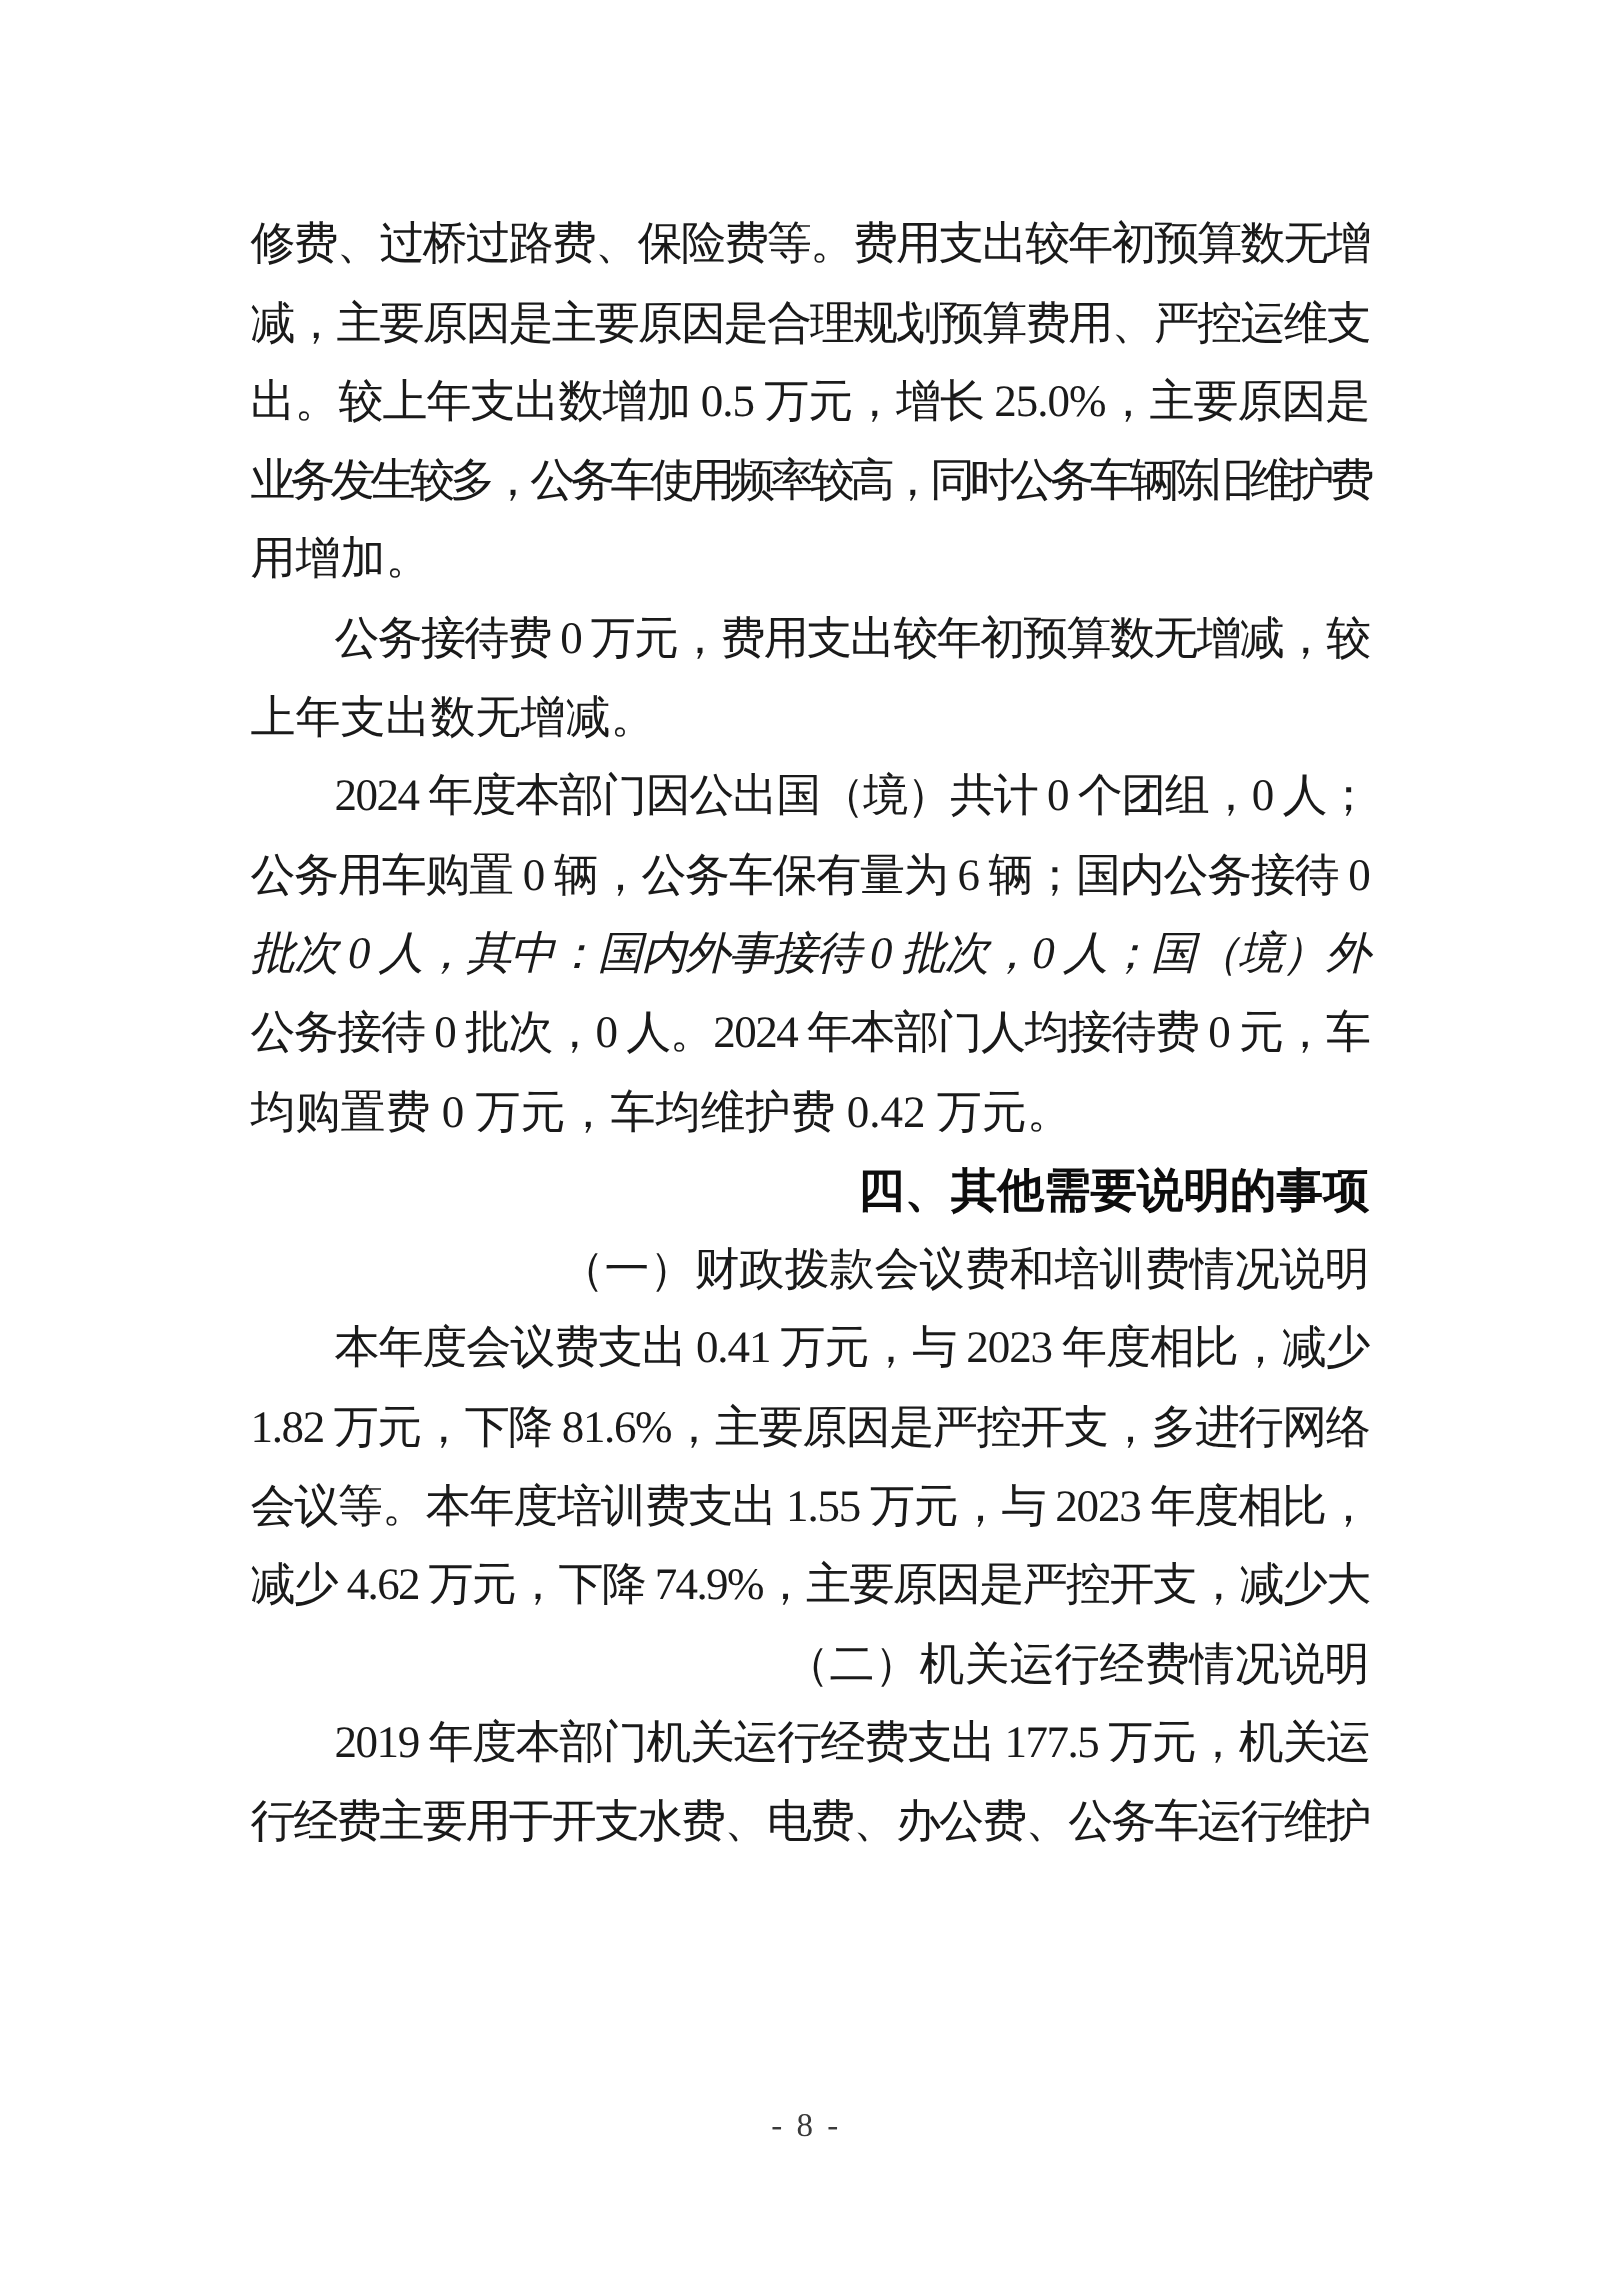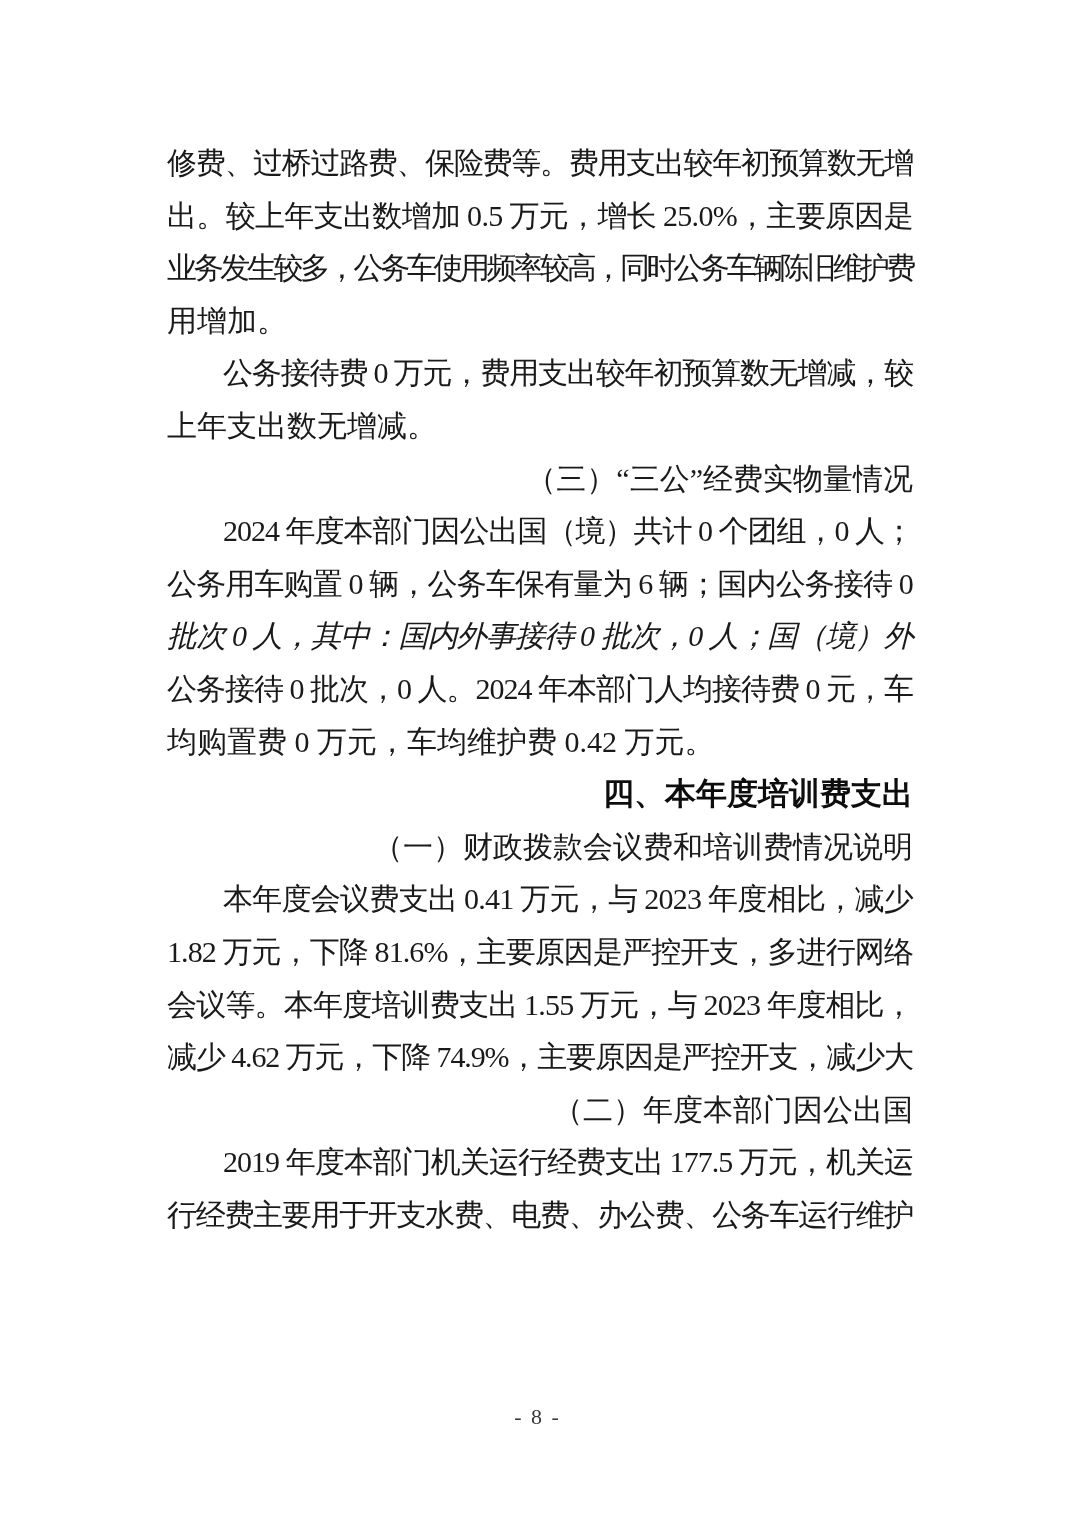--- a/index.html
+++ b/index.html
@@ -46,45 +46,45 @@
     color: #3a3a3a;
   }
 </style>
 </head>
 <body>
 
 <div class="page">
   <div class="textblock">
 
     <div class="line fill"><span class="txt" style="letter-spacing: -1.30769px;">修费、过桥过路费、保险费等。费用支出较年初预算数无增</span></div>
+    <div class="line fill"><span class="txt" style="letter-spacing: -1.30769px;">减，主要原因是主要原因是合理规划预算费用、严控运维支</span></div>
     <div class="line fill"><span class="txt" style="letter-spacing: -0.671875px;">出。较上年支出数增加 0.5 万元，增长 25.0%，主要原因是</span></div>
     <div class="line fill"><span class="txt" style="letter-spacing: -3.35714px;">业务发生较多，公务车使用频率较高，同时公务车辆陈旧维护费</span></div>
     <div class="line"><span class="txt">用增加。</span></div>
 
     <div class="line fill indent"><span class="txt" style="letter-spacing: -1.15385px;">公务接待费 0 万元，费用支出较年初预算数无增减，较</span></div>
     <div class="line"><span class="txt">上年支出数无增减。</span></div>
 
-    <div class="line indent"><span class="txt">（三）“三公”经费实物量情况</span></div>
 
     <div class="line fill indent"><span class="txt" style="letter-spacing: -1px;">2024 年度本部门因公出国（境）共计 0 个团组，0 人；</span></div>
     <div class="line fill"><span class="txt" style="letter-spacing: -0.854839px;">公务用车购置 0 辆，公务车保有量为 6 辆；国内公务接待 0</span></div>
     <div class="line fill"><span class="txt" style="letter-spacing: -0.854839px; font-style: italic;">批次 0 人，其中：国内外事接待 0 批次，0 人；国（境）外</span></div>
     <div class="line fill"><span class="txt" style="letter-spacing: -1px;">公务接待 0 批次，0 人。2024 年本部门人均接待费 0 元，车</span></div>
     <div class="line"><span class="txt">均购置费 0 万元，车均维护费 0.42 万元。</span></div>
 
-    <div class="line indent h-bold"><span class="txt">四、本年度培训费支出</span></div>
+    <div class="line indent h-bold"><span class="txt">四、其他需要说明的事项</span></div>
 
     <div class="line indent"><span class="txt">（一）财政拨款会议费和培训费情况说明</span></div>
 
     <div class="line fill indent"><span class="txt" style="letter-spacing: -0.725806px;">本年度会议费支出 0.41 万元，与 2023 年度相比，减少</span></div>
     <div class="line fill"><span class="txt" style="letter-spacing: -0.90625px; text-align: right;">1.82 万元，下降 81.6%，主要原因是严控开支，多进行网络</span></div>
     <div class="line fill"><span class="txt" style="letter-spacing: -0.80303px;">会议等。本年度培训费支出 1.55 万元，与 2023 年度相比，</span></div>
     <div class="line fill"><span class="txt" style="letter-spacing: -1.10606px;">减少 4.62 万元，下降 74.9%，主要原因是严控开支，减少大</span></div>
 
-    <div class="line indent"><span class="txt">（二）年度本部门因公出国</span></div>
+    <div class="line indent"><span class="txt">（二）机关运行经费情况说明</span></div>
 
     <div class="line fill indent"><span class="txt" style="letter-spacing: -0.967742px;">2019 年度本部门机关运行经费支出 177.5 万元，机关运</span></div>
     <div class="line fill"><span class="txt" style="letter-spacing: -1.30769px;">行经费主要用于开支水费、电费、办公费、公务车运行维护</span></div>
 
   </div>
 
   <div class="footer">- 8 -</div>
 </div>
 
 </body></html>

